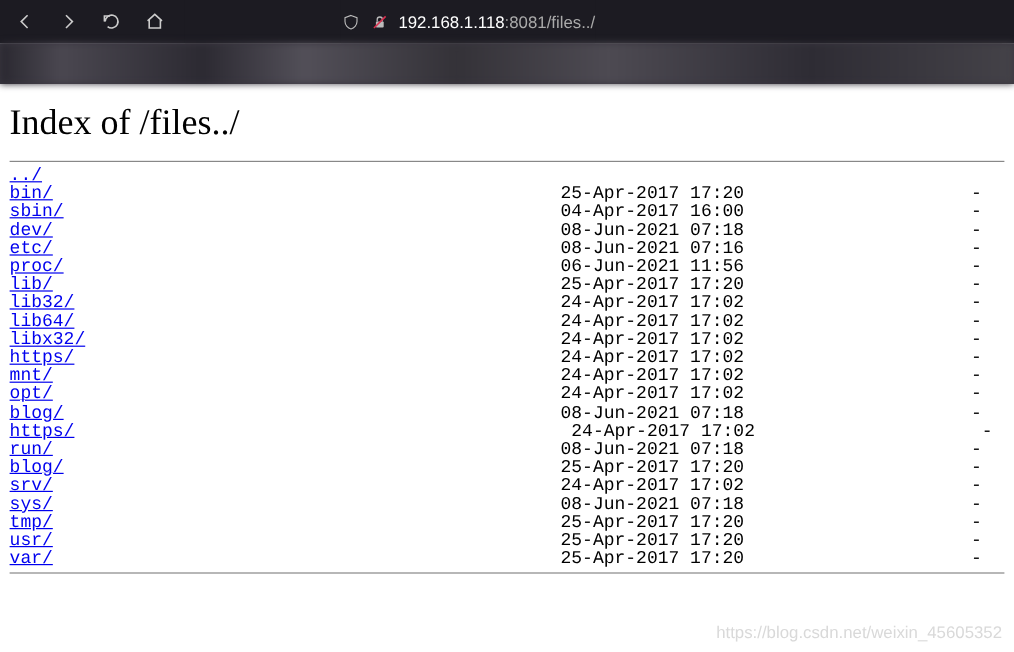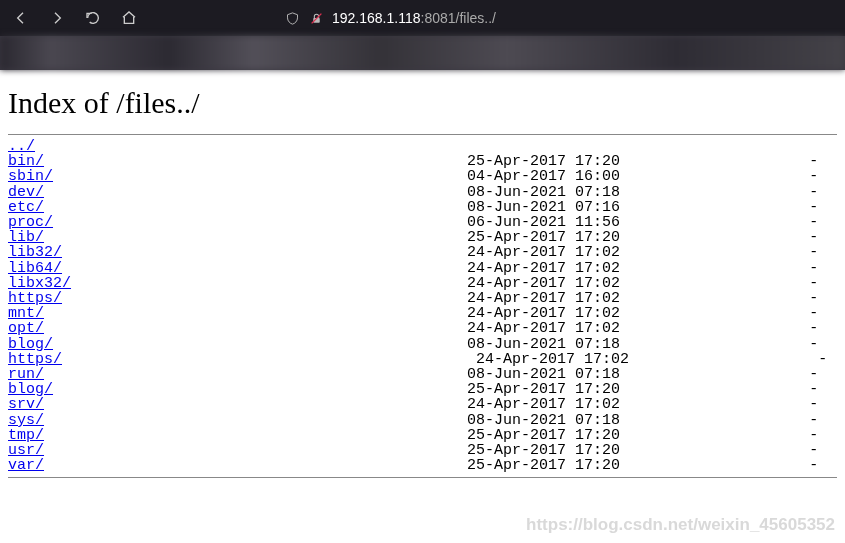--- a/index.html
+++ b/index.html
@@ -94,24 +94,23 @@
   }
   pre.listing a {
     color: #0000ee;
     text-decoration: underline;
   }
   .watermark {
     position: absolute;
     bottom: 8px;
     right: 10px;
     color: #d9d9d9;
-    font-size: 17px;
+    font-size: 14px;
     font-family: sans-serif;
     pointer-events: none;
-    font-weight: bold;
   }
 </style>
 </head>
 <body>
 
 <div class="browser-chrome">
   <div class="nav-btn">
     <svg viewBox="0 0 24 24">
         <polyline points="15 4 7 12 15 20"></polyline>
       </svg>

